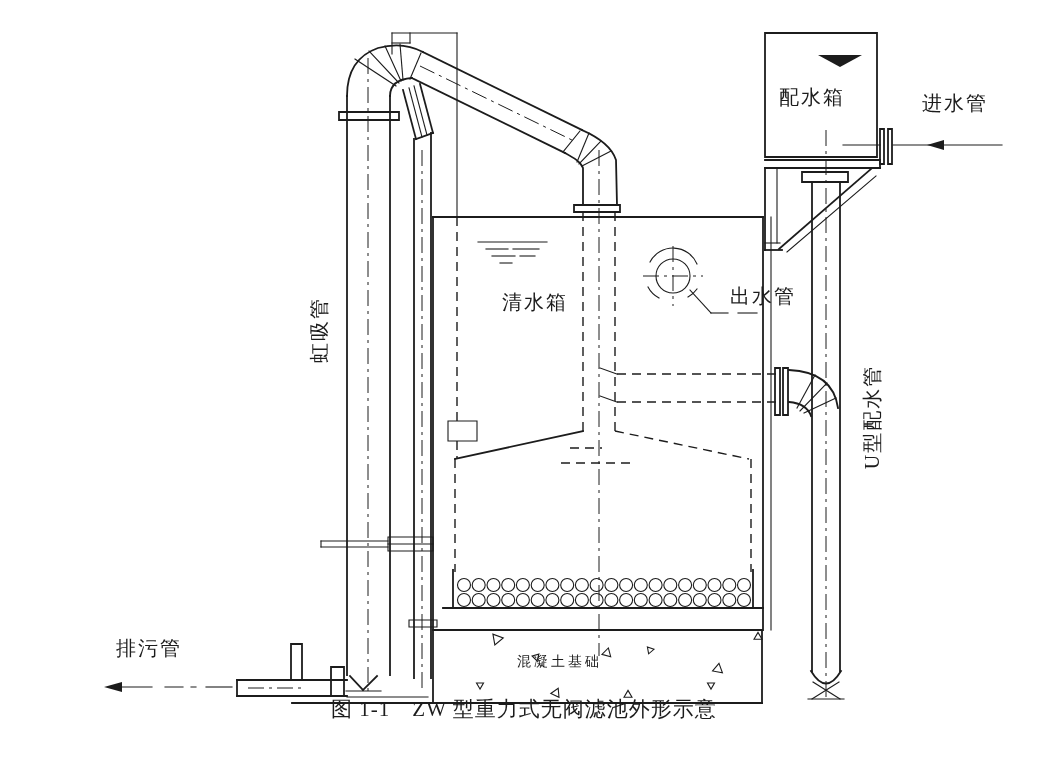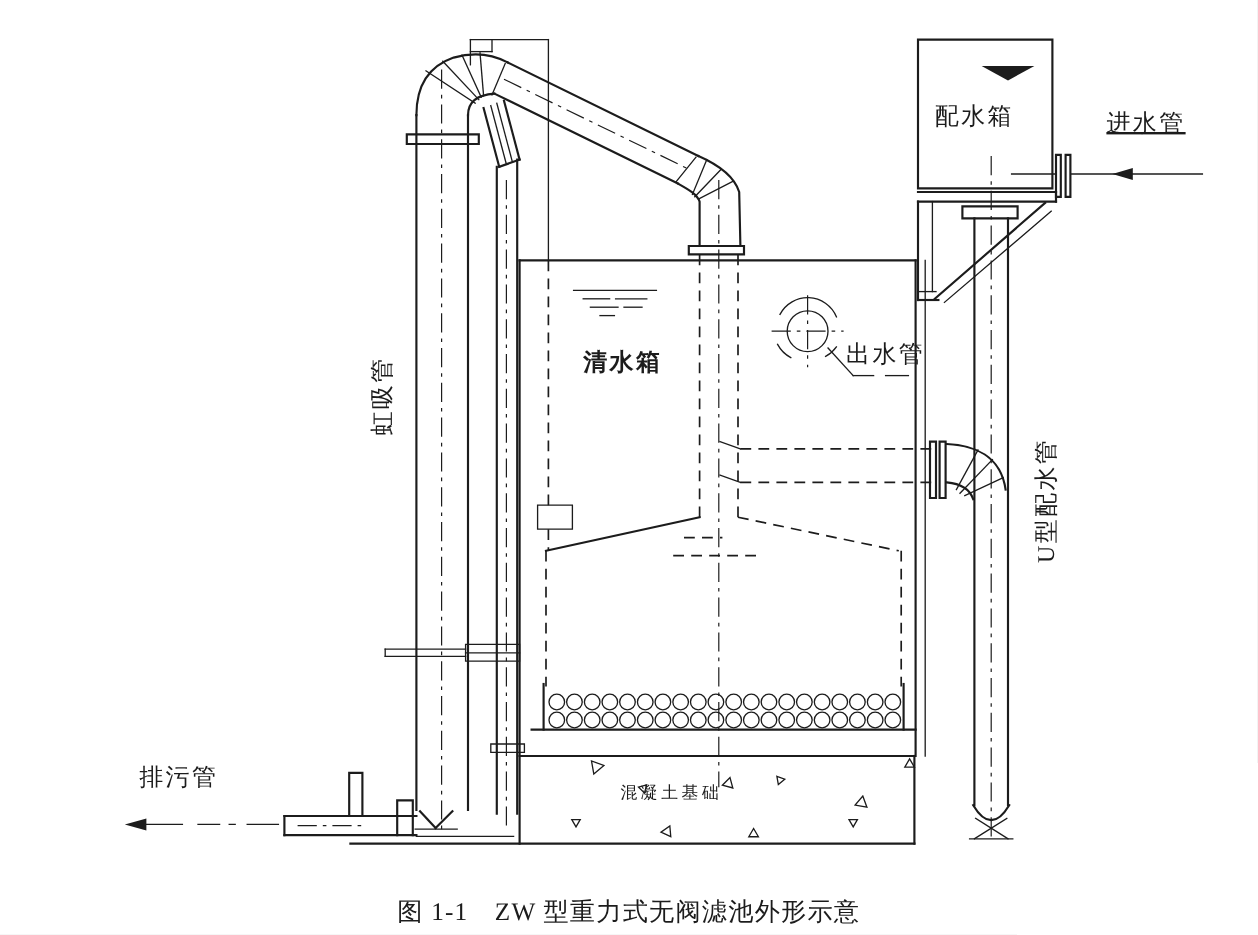--- a/index.html
+++ b/index.html
@@ -3,21 +3,21 @@
 <meta charset="utf-8">
 <style>
   :root{ --line:#1c1c1c; --paper:#ffffff; }
   html,body{margin:0;padding:0;background:#e8e8e8;}
   #page{position:relative;width:1048px;height:779px;background:var(--paper);
         font-family:"Liberation Serif","DejaVu Serif",serif;overflow:hidden;}
   #art{position:absolute;left:0;top:0;}
   .lbl{position:absolute;color:var(--line);font-size:20px;letter-spacing:2px;
        white-space:nowrap;line-height:1;}
   .lbl.vert{transform:rotate(-90deg);transform-origin:center center;text-align:center;}
-  #caption{position:absolute;left:0;top:746px;width:1048px;text-align:center;
+  #caption{position:absolute;left:0;top:695px;width:1048px;text-align:center;
            color:var(--line);font-size:21px;letter-spacing:1px;}
   svg *{vector-effect:non-scaling-stroke;}
   .s  {stroke:var(--line);stroke-width:1.8;fill:none;stroke-linecap:square;}
   .st {stroke:var(--line);stroke-width:1.1;fill:none;stroke-linecap:square;}
   .hid{stroke:var(--line);stroke-width:1.4;fill:none;stroke-dasharray:9 6;}
   .cl {stroke:var(--line);stroke-width:1;fill:none;stroke-dasharray:16 5 3 5;}
   .fill{fill:var(--line);stroke:none;}
 </style>
 </head>
 <body>
@@ -257,23 +257,23 @@
     <path class="s" d="M789,370 C812,371 834,380 838,408"></path>
     <path class="s" d="M789,402 C800,403 808,407 811,416"></path>
     <line class="st" x1="797" y1="408" x2="815" y2="375"></line>
     <line class="st" x1="800" y1="411" x2="827" y2="383"></line>
     <line class="st" x1="804" y1="413" x2="836" y2="398"></line>
   </g>
 
 </svg>
 
 <div class="lbl" style="left:779px;top:87px;">配水箱</div>
-<div class="lbl" style="left:922px;top:93px;text-decoration:underline;">进水管</div>
+<div class="lbl" style="left:922px;top:93px;">进水管</div>
 <div class="lbl vert" style="left:277px;top:320px;width:84px;">虹吸管</div>
-<div class="lbl" style="left:486px;top:292px;font-weight:bold;">清水箱</div>
-<div class="lbl" style="left:705px;top:286px;">出水管</div>
+<div class="lbl" style="left:502px;top:292px;">清水箱</div>
+<div class="lbl" style="left:730px;top:286px;">出水管</div>
 <div class="lbl vert" style="left:806px;top:407px;width:132px;">U型配水管</div>
 <div class="lbl" style="left:116px;top:638px;">排污管</div>
 <div class="lbl" style="left:517px;top:655px;font-size:14px;letter-spacing:3px;">混凝土基础</div>
 
 <div id="caption">图 1-1　ZW 型重力式无阀滤池外形示意</div>
 
 </div>
 
 </body></html>

